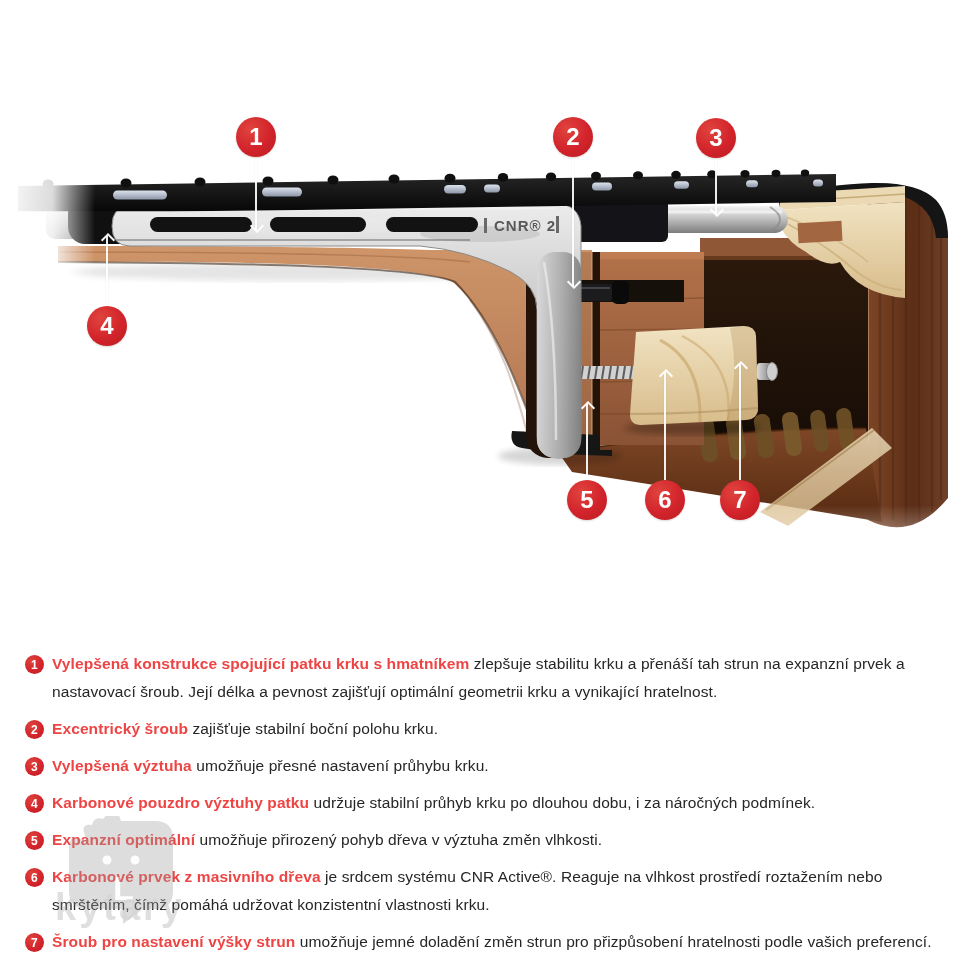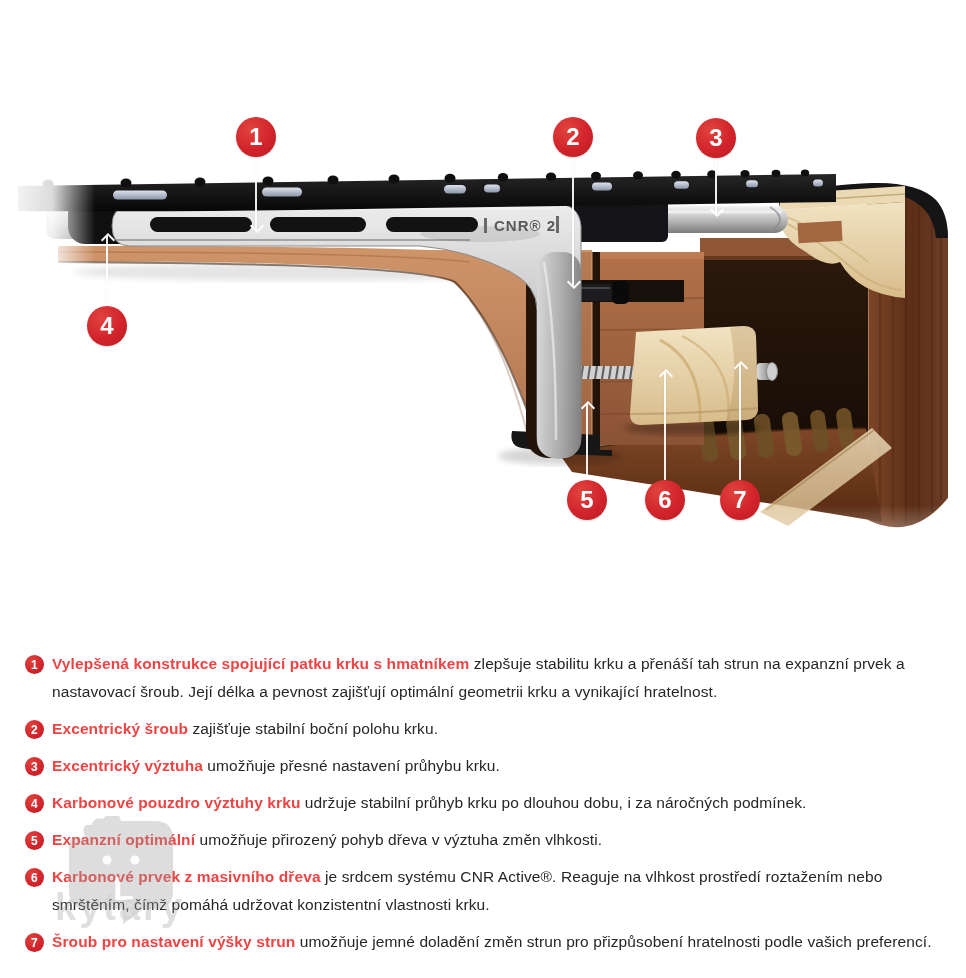--- a/index.html
+++ b/index.html
@@ -350,25 +350,25 @@
     <div class="item">
       <span class="num">1</span>
       <b>Vylepšená konstrukce spojující patku krku s hmatníkem</b><span> zlepšuje stabilitu krku a přenáší tah strun na expanzní prvek a nastavovací šroub. Její délka a pevnost zajišťují optimální geometrii krku a vynikající hratelnost.</span>
     </div>
     <div class="item">
       <span class="num">2</span>
       <b>Excentrický šroub</b><span> zajišťuje stabilní boční polohu krku.</span>
     </div>
     <div class="item">
       <span class="num">3</span>
-      <b>Excentrický výztuha</b><span> umožňuje přesné nastavení průhybu krku.</span>
+      <b>Vylepšená výztuha</b><span> umožňuje přesné nastavení průhybu krku.</span>
     </div>
     <div class="item">
       <span class="num">4</span>
-      <b>Karbonové pouzdro výztuhy krku</b><span> udržuje stabilní průhyb krku po dlouhou dobu, i za náročných podmínek.</span>
+      <b>Karbonové pouzdro výztuhy patku</b><span> udržuje stabilní průhyb krku po dlouhou dobu, i za náročných podmínek.</span>
     </div>
     <div class="item">
       <span class="num">5</span>
       <b>Expanzní optimální</b><span> umožňuje přirozený pohyb dřeva v výztuha změn vlhkosti.</span>
     </div>
     <div class="item">
       <span class="num">6</span>
       <b>Karbonové prvek z masivního dřeva</b><span> je srdcem systému CNR Active®. Reaguje na vlhkost prostředí roztažením nebo smrštěním, čímž pomáhá udržovat konzistentní vlastnosti krku.</span>
     </div>
     <div class="item">

